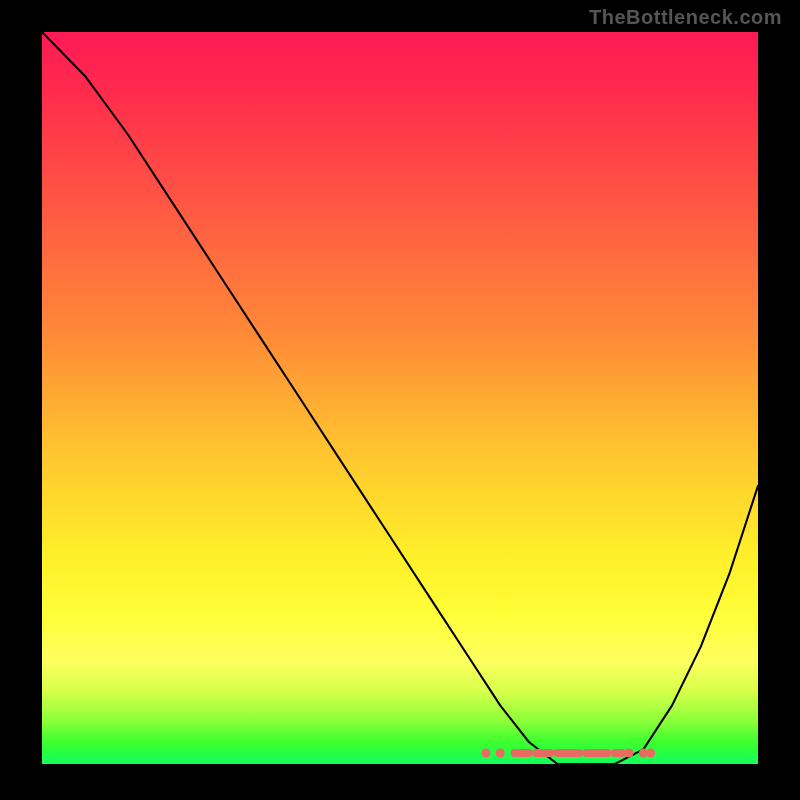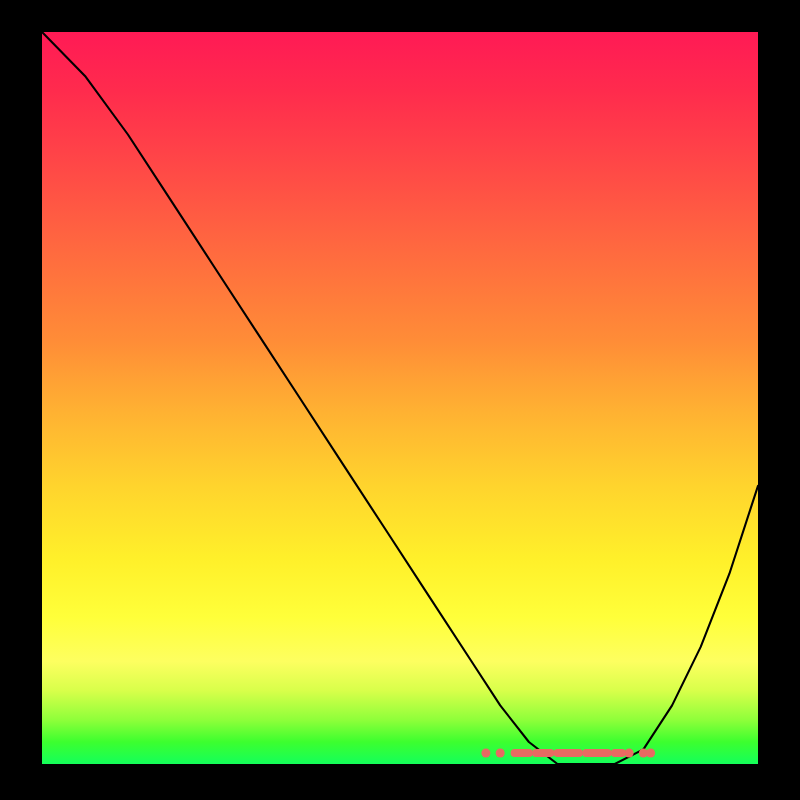--- a/index.html
+++ b/index.html
@@ -76,20 +76,21 @@
   .dash {
     stroke: #e86a62;
     stroke-width: 8;
     stroke-linecap: round;
   }
 </style>
 </head>
 <body>
 
 <div class="outer">
+  <div class="watermark">TheBottleneck.com</div>
 
   <div class="plot-area">
     <div class="gradient-bg"></div>
     <svg class="curve" viewBox="0 0 716 732" preserveAspectRatio="none">
       <path id="main-curve" class="curve-path" d="M0.0 0.0 L43.0 43.9 L85.9 102.5 L128.9 168.4 L171.8 234.2 L214.8 300.1 L257.8 366.0 L300.7 431.9 L343.7 497.8 L386.6 563.6 L429.6 629.5 L458.2 673.4 L486.9 710.0 L515.5 732.0 L544.2 732.0 L572.8 732.0 L601.4 717.4 L630.1 673.4 L658.7 614.9 L687.4 541.7 L716.0 453.8"></path>
       <g id="highlight-dots">
           <circle cx="443.9" cy="721.0" r="4.5" class="dot"></circle>
           <circle cx="458.2" cy="721.0" r="4.5" class="dot"></circle>
           <circle cx="587.1" cy="721.0" r="4.5" class="dot"></circle>
           <circle cx="601.4" cy="721.0" r="4.5" class="dot"></circle>

